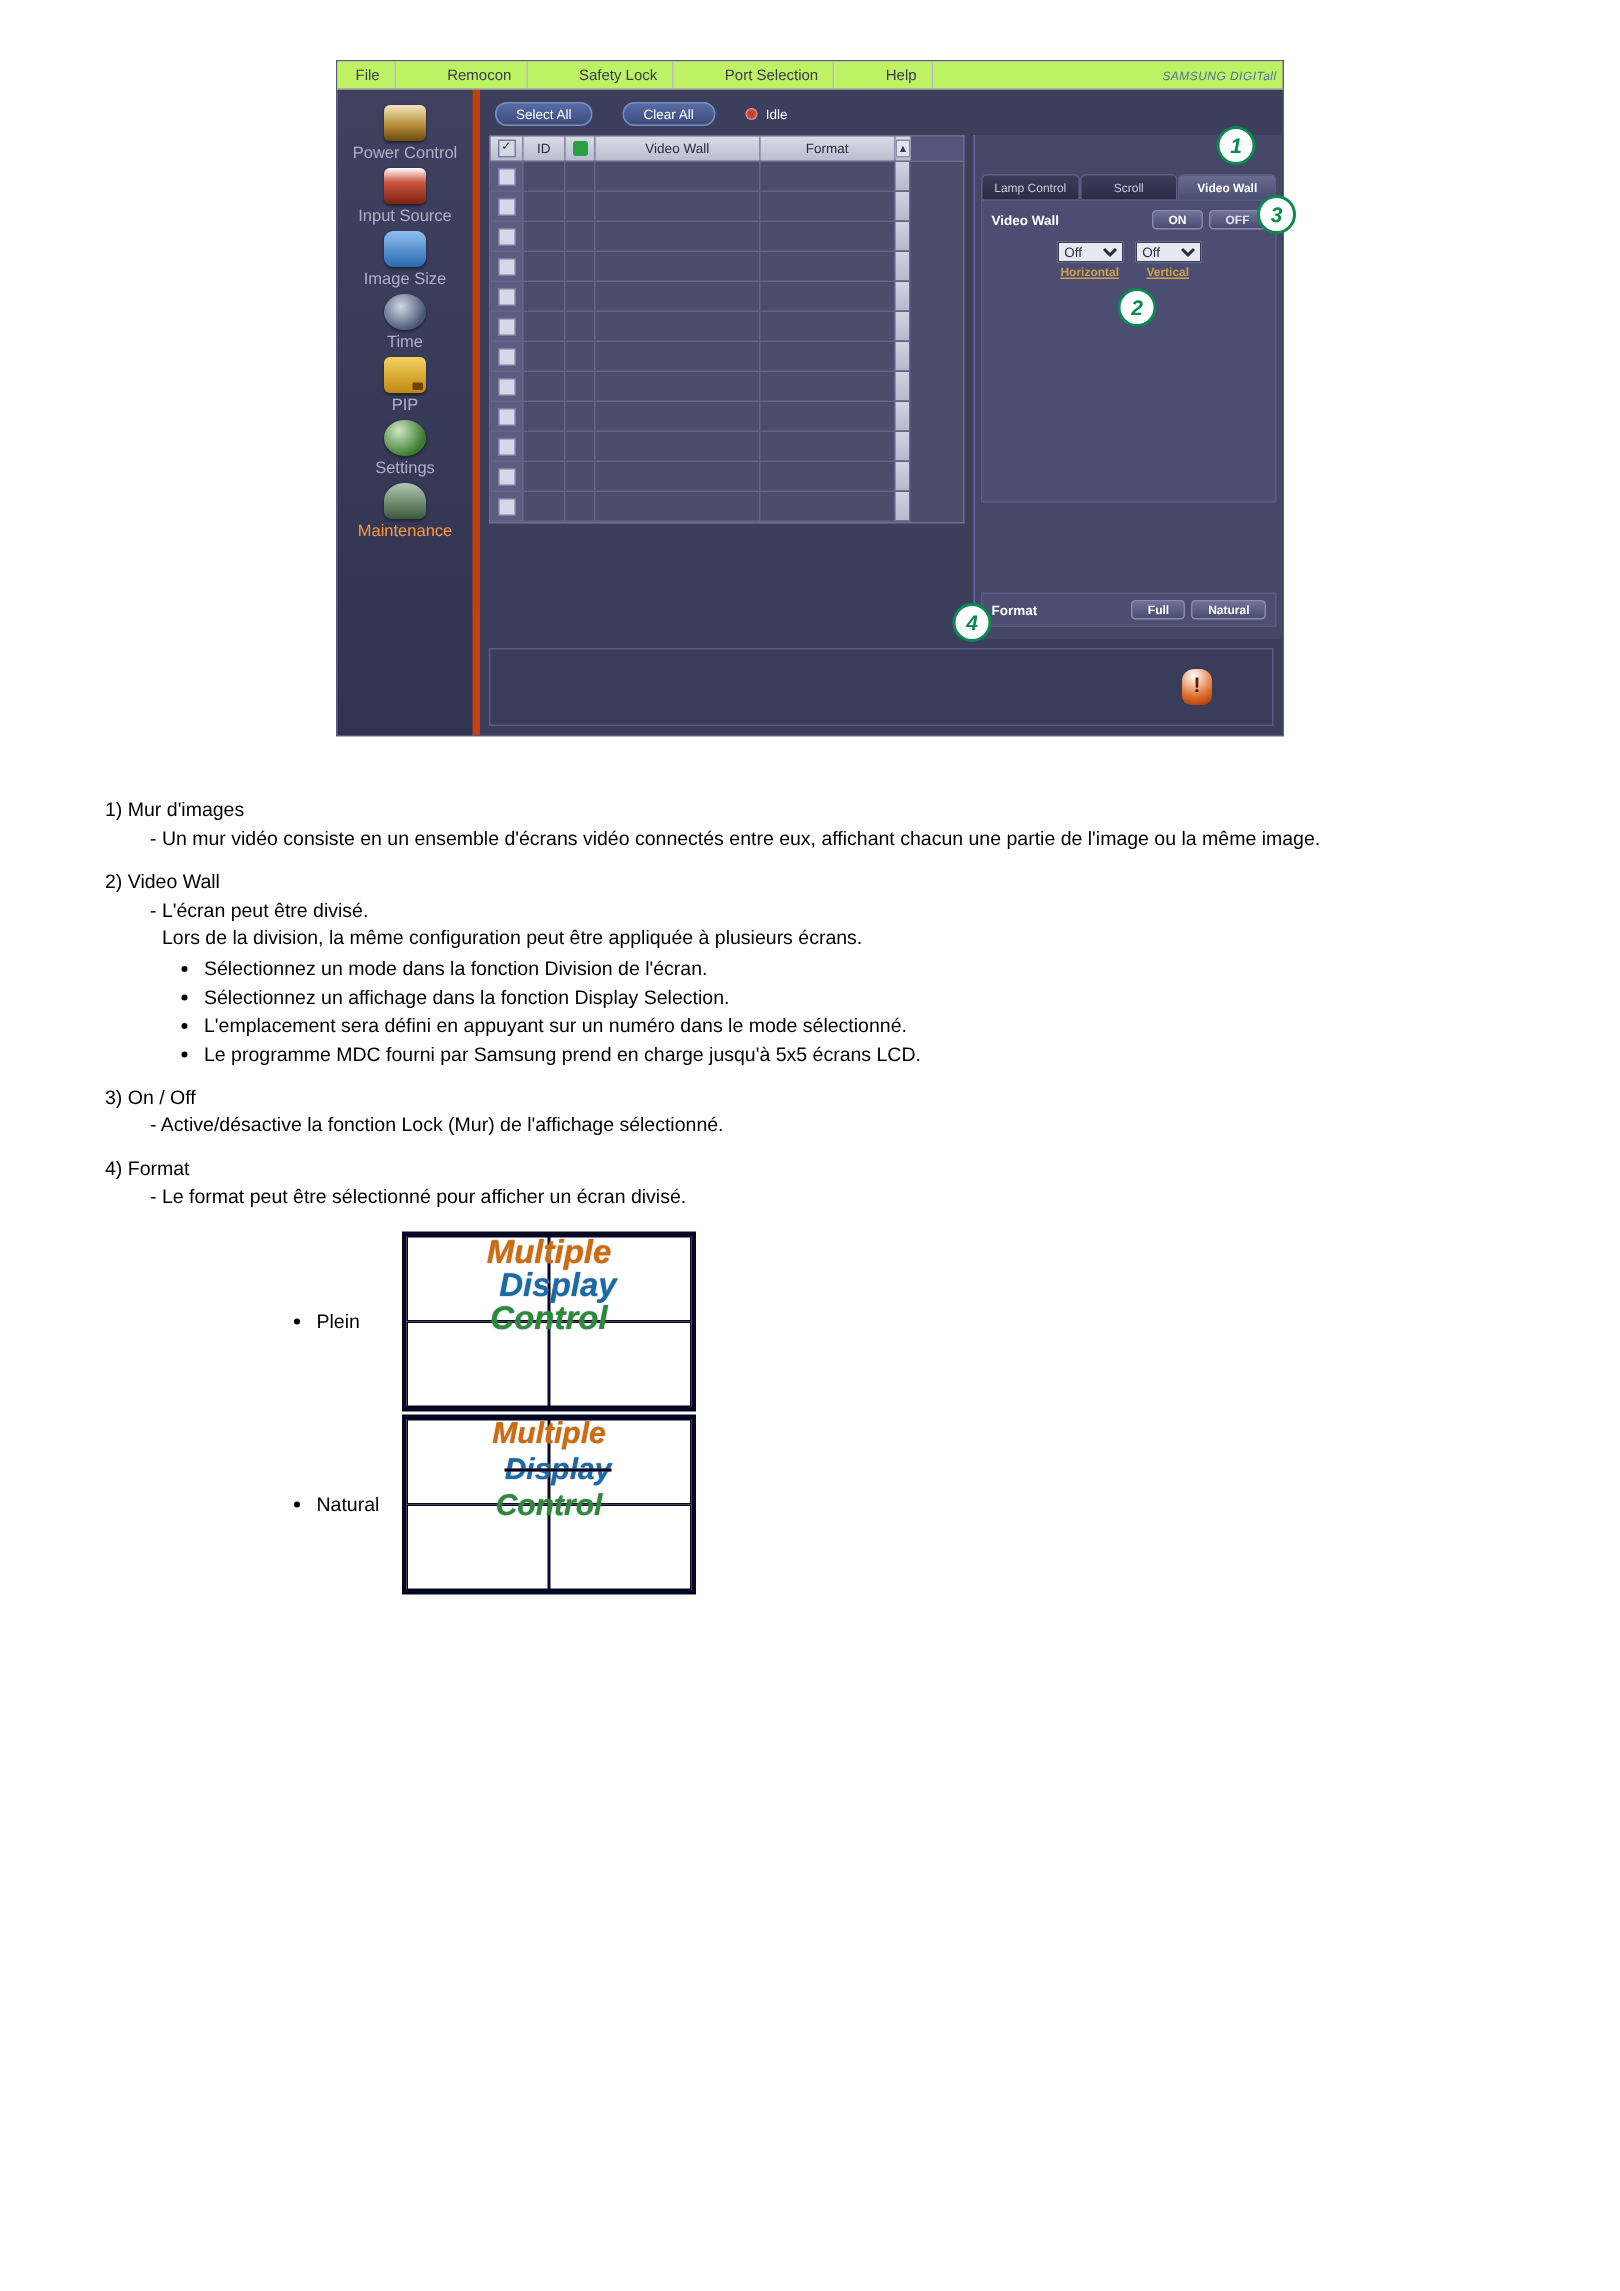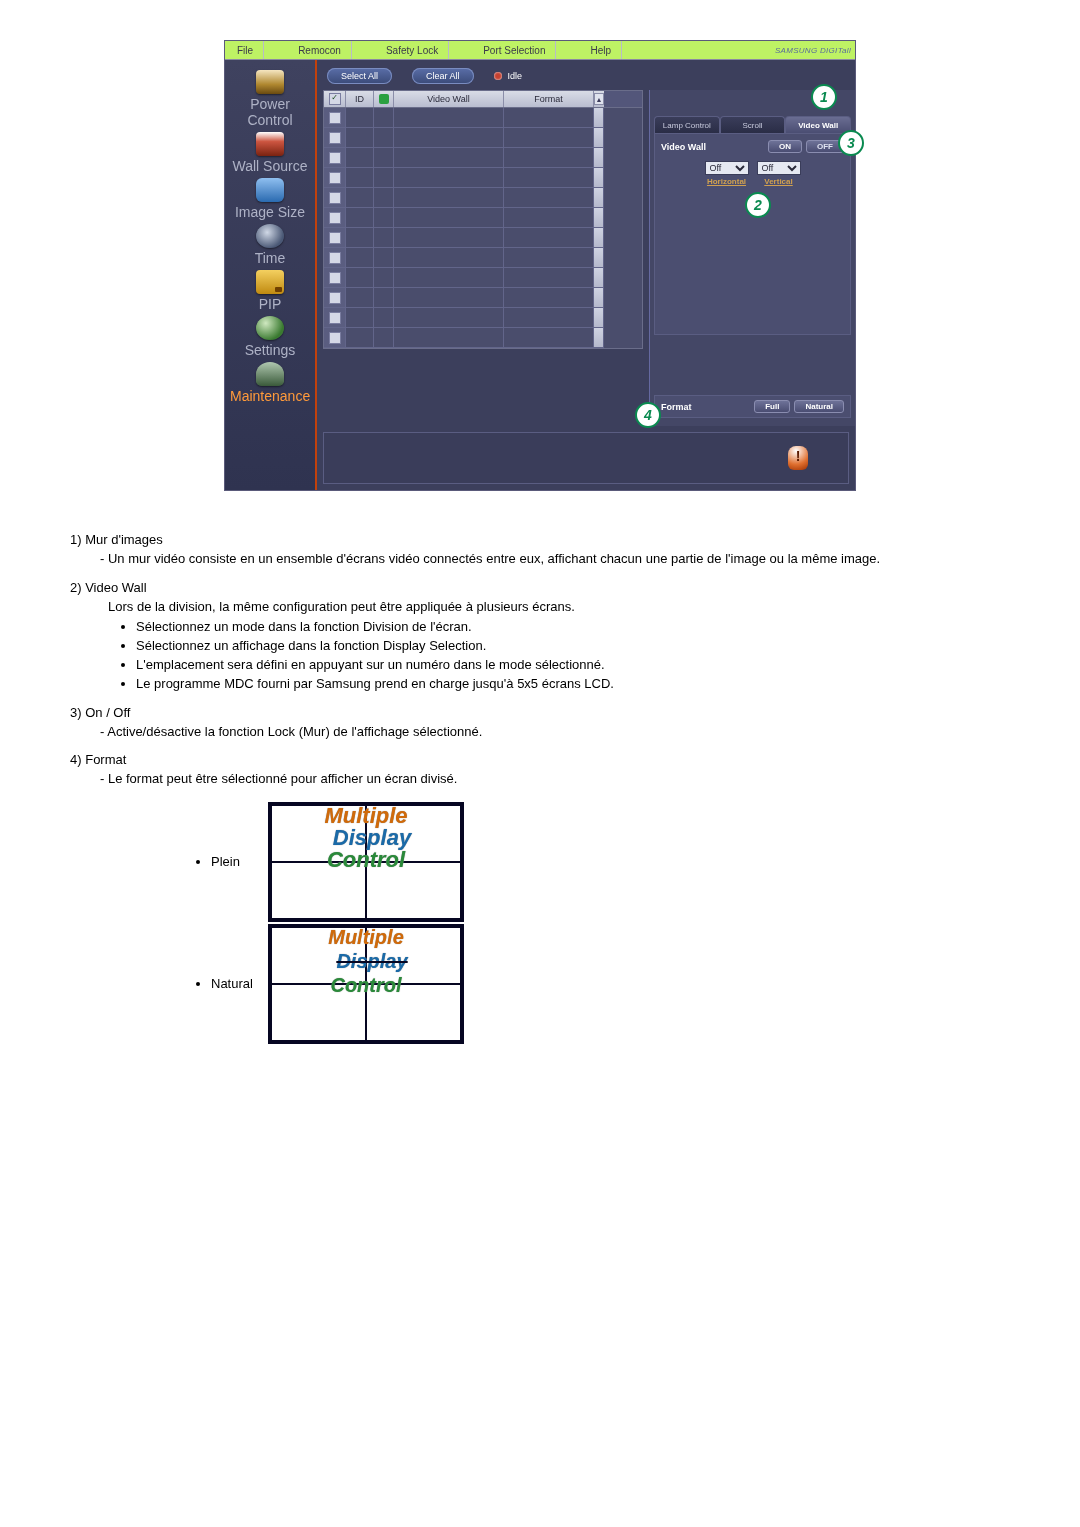--- a/index.html
+++ b/index.html
@@ -95,21 +95,21 @@
     display: flex;
     flex-direction: column;
     align-items: center;
     padding-top: 10px;
     gap: 4px;
   }
   .side-item {
     width: 80px;
     text-align: center;
     color: #aeb2c6;
-    font-size: 14px;
+    font-size: 11px;
   }
   .side-item.active { color: #ff9a3a; }
   .side-icon {
     width: 28px; height: 24px;
     margin: 0 auto 2px auto;
     border-radius: 6px;
     background: radial-gradient(circle at 35% 30%, #e8ecf5, #4a5070 70%);
     box-shadow: 0 1px 2px rgba(0,0,0,.5);
   }
   .side-icon.ps { background: linear-gradient(#f5e6c0,#b08830 60%,#6a4a10); border-radius:4px; }
@@ -120,21 +120,21 @@
   .side-icon.pip:after{content:"";position:absolute;right:2px;bottom:2px;width:7px;height:5px;background:#704000;border-radius:1px;}
   .side-icon.settings { background: radial-gradient(circle at 35% 30%,#cfe8c0,#3a7a30 70%); border-radius:50%; }
   .side-icon.maint { background: linear-gradient(#b0c8b0,#3a5a3a); border-radius:50% 50% 20% 20%; }
 
   
   .main {
     flex: 1;
     display: flex;
     flex-direction: column;
     background: #3c3f5c;
-    border-left: 2px solid #c2410c;
+    border-left: 5px solid #c2410c;
   }
   .toolbar-row {
     display: flex; align-items: center;
     gap: 20px;
     padding: 8px 10px 6px 10px;
   }
   .pill-btn {
     height: 16px;
     padding: 0 14px;
     border-radius: 8px;
@@ -376,21 +376,21 @@
 
     <div class="app-body">
 
       <div class="sidebar">
         <div class="side-item">
           <div class="side-icon ps"></div>
           <div>Power Control</div>
         </div>
         <div class="side-item">
           <div class="side-icon input"></div>
-          <div>Wall Source</div>
+          <div>Input Source</div>
         </div>
         <div class="side-item">
           <div class="side-icon imgsz"></div>
           <div>Image Size</div>
         </div>
         <div class="side-item">
           <div class="side-icon time"></div>
           <div>Time</div>
         </div>
         <div class="side-item">
@@ -614,20 +614,21 @@
   <div class="doc-list">
     <div class="entry">
       <span class="num">1)</span>
       <span class="ttl">Mur d'images</span>
       <div class="dash">- Un mur vidéo consiste en un ensemble d'écrans vidéo connectés entre eux, affichant chacun une partie de l'image ou la même image.</div>
     </div>
 
     <div class="entry">
       <span class="num">2)</span>
       <span class="ttl">Video Wall</span>
+      <div class="dash">- L'écran peut être divisé.</div>
       <div class="dash" style="padding-left:38px">Lors de la division, la même configuration peut être appliquée à plusieurs écrans.</div>
       <ul class="bullets">
         <li>Sélectionnez un mode dans la fonction Division de l'écran.</li>
         <li>Sélectionnez un affichage dans la fonction Display Selection.</li>
         <li>L'emplacement sera défini en appuyant sur un numéro dans le mode sélectionné.</li>
         <li>Le programme MDC fourni par Samsung prend en charge jusqu'à 5x5 écrans LCD.</li>
       </ul>
     </div>
 
     <div class="entry">

